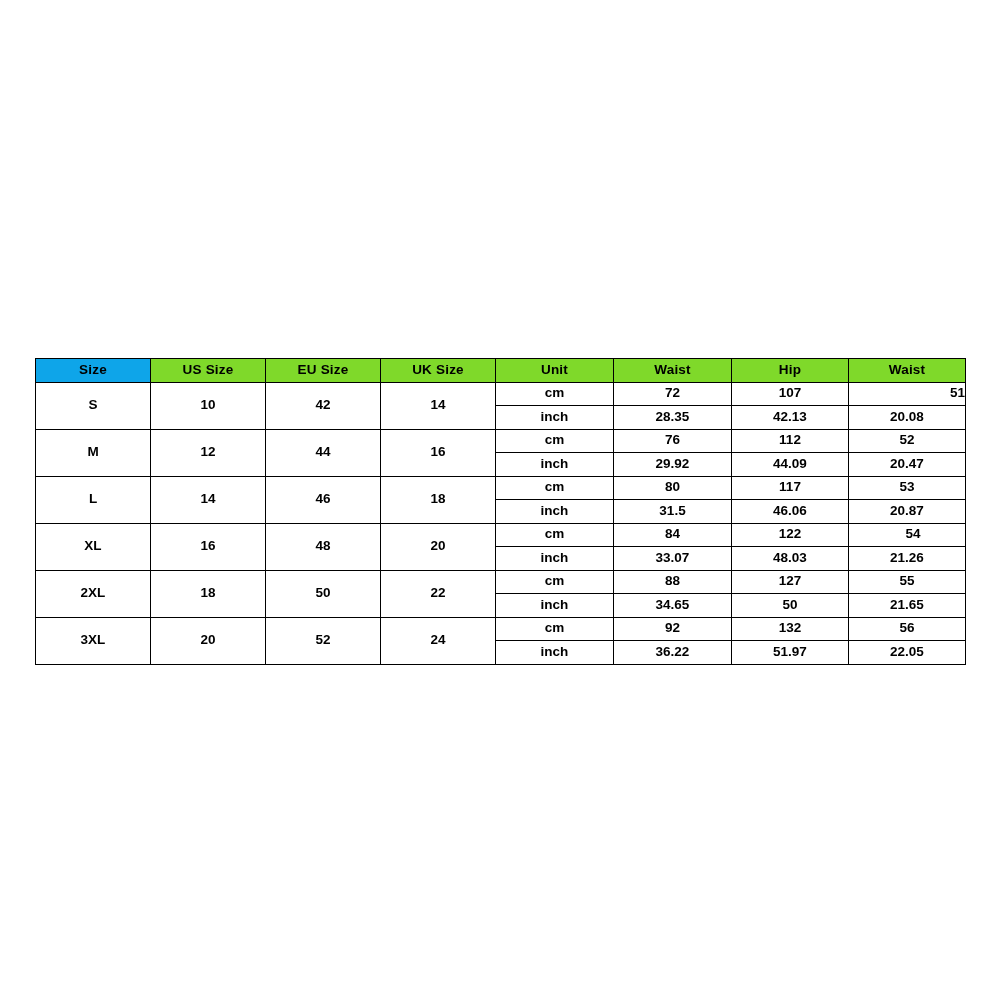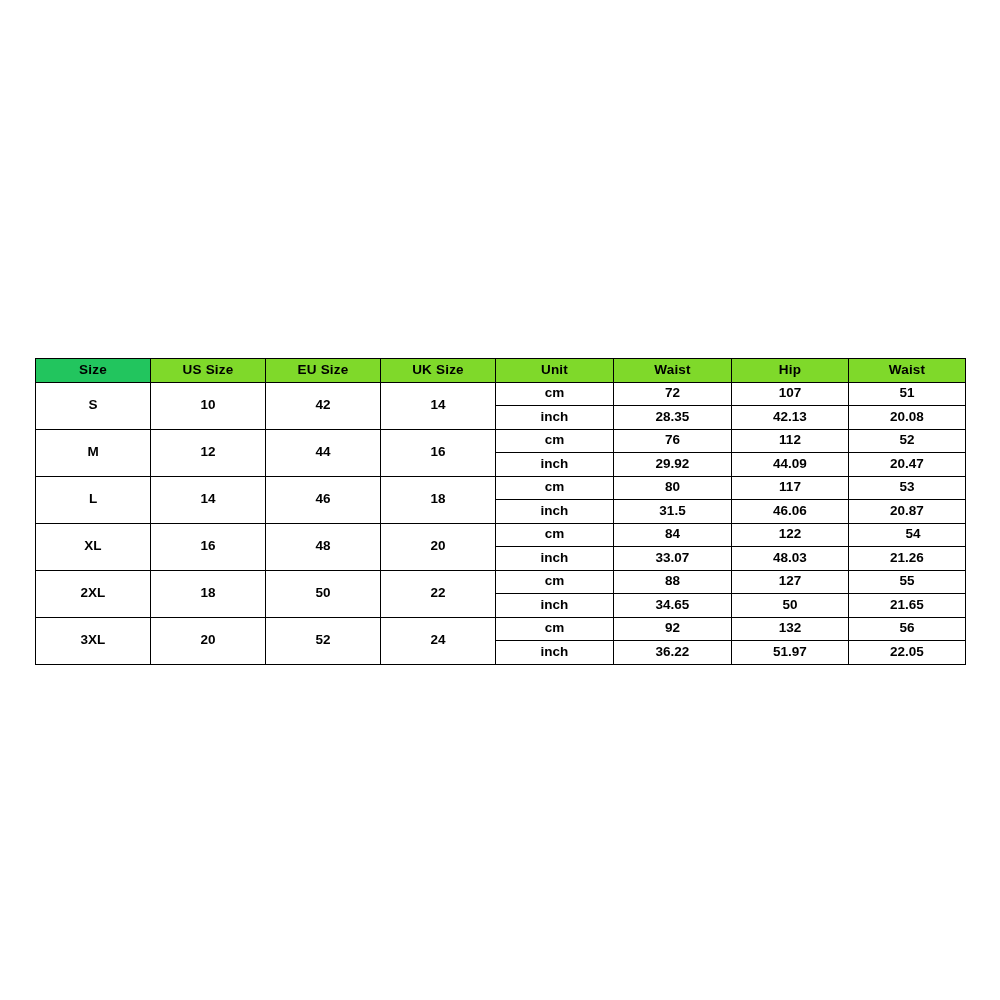--- a/index.html
+++ b/index.html
@@ -81,41 +81,41 @@
           <col class="c-us">
           <col class="c-eu">
           <col class="c-uk">
         <col class="c-unit">
           <col class="c-waist">
           <col class="c-hip">
           <col class="c-length">
       </colgroup>
       <thead>
         <tr>
-          <th style="background: #22c55e; border-color: rgb(0, 0, 0);">Size</th>
+          <th style="background: #0ea5e9; border-color: rgb(0, 0, 0);">Size</th>
           <th style="background: rgb(127, 217, 42); border-color: rgb(0, 0, 0);">US Size</th>
           <th style="background: rgb(127, 217, 42); border-color: rgb(0, 0, 0);">EU Size</th>
           <th style="background: rgb(127, 217, 42); border-color: rgb(0, 0, 0);">UK Size</th>
           <th style="background: rgb(127, 217, 42); border-color: rgb(0, 0, 0); margin-top: 17px;">Unit</th>
           <th style="background: rgb(127, 217, 42); border-color: rgb(0, 0, 0);">Waist</th>
           <th style="background: rgb(127, 217, 42); border-color: rgb(0, 0, 0);">Hip</th>
           <th style="background: rgb(127, 217, 42); border-color: rgb(0, 0, 0);">Waist</th>
         </tr>
       </thead>
       <tbody>
 
         <tr>
           <td class="spanned" rowspan="2" style="border-color: rgb(0, 0, 0);">S</td>
           <td class="spanned" rowspan="2" style="border-color: rgb(0, 0, 0);">10</td>
           <td class="spanned" rowspan="2" style="border-color: rgb(0, 0, 0);">42</td>
           <td class="spanned" rowspan="2" style="border-color: rgb(0, 0, 0);">14</td>
           <td class="unit-cell" style="border-color: rgb(0, 0, 0);">cm</td>
           <td class="val-cell" style="border-color: rgb(0, 0, 0);">72</td>
           <td class="val-cell" style="border-color: rgb(0, 0, 0);">107</td>
-          <td class="val-cell" style="border-color: rgb(0, 0, 0);">51</td>
+          <td class="val-cell" style="border-color: rgb(0, 0, 0); text-align: right;">51</td>
         </tr>
         <tr>
           <td class="unit-cell" style="border-color: rgb(0, 0, 0);">inch</td>
           <td class="val-cell" style="border-color: rgb(0, 0, 0);">28.35</td>
           <td class="val-cell" style="border-color: rgb(0, 0, 0);">42.13</td>
           <td class="val-cell" style="border-color: rgb(0, 0, 0);">20.08</td>
         </tr>
 
         <tr>
           <td class="spanned" rowspan="2" style="border-color: rgb(0, 0, 0);">M</td>

